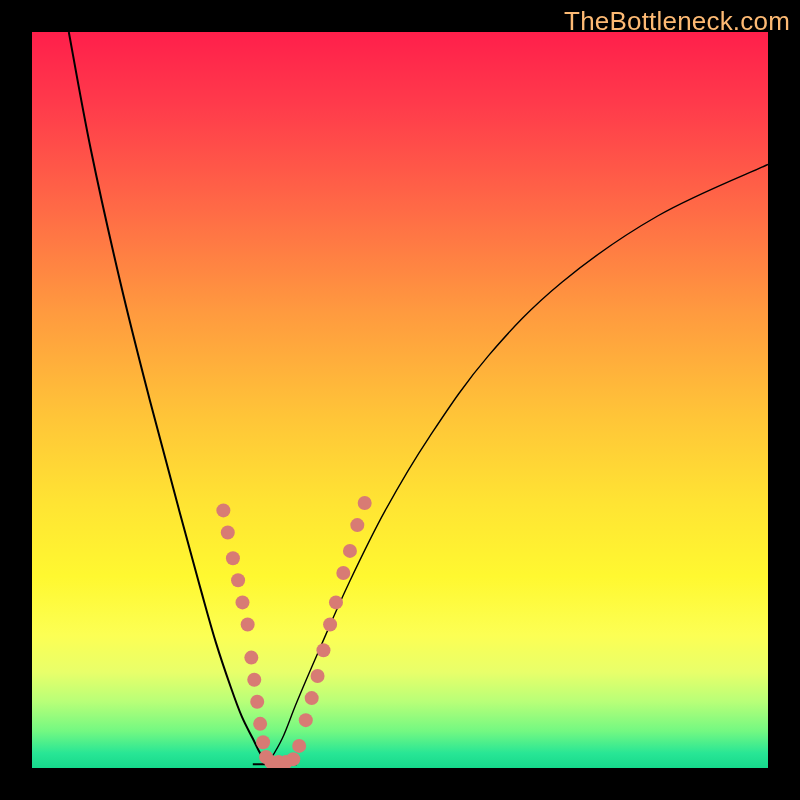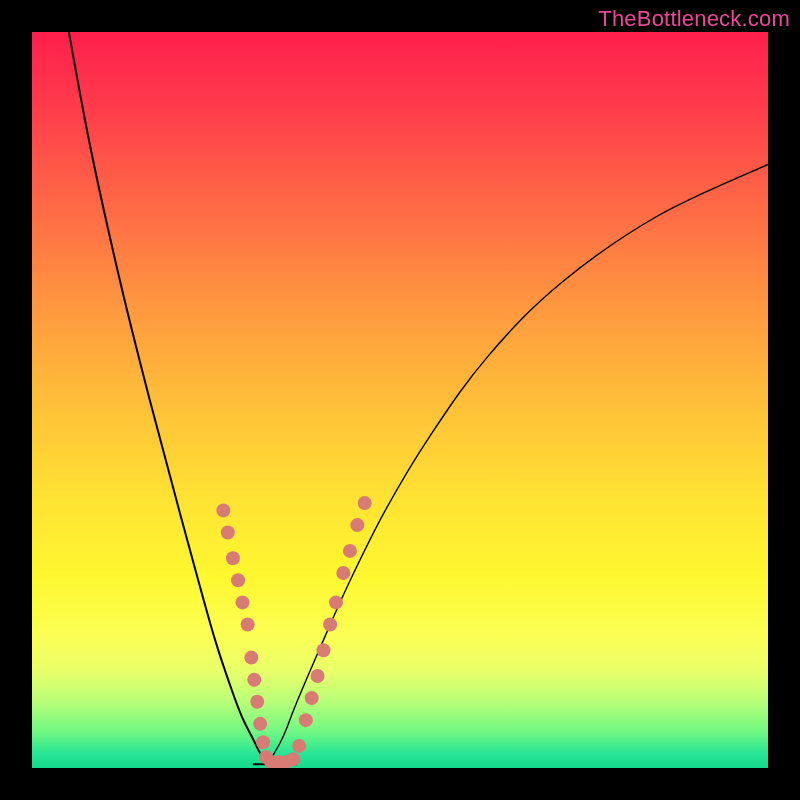--- a/index.html
+++ b/index.html
@@ -44,22 +44,22 @@
       #b8ff78 91%,
       #73f882 95%,
       #28e695 98%,
       #16d98c 100%
     );
   }
   .watermark {
     position: absolute;
     top: 6px;
     right: 10px;
-    color: #ec4899;
-    font-size: 22px;
+    color: #fdba74;
+    font-size: 26px;
     font-weight: 500;
     letter-spacing: 0.2px;
     user-select: none;
   }
   svg.curve {
     position: absolute;
     inset: 0;
     width: 736px;
     height: 736px;
   }

